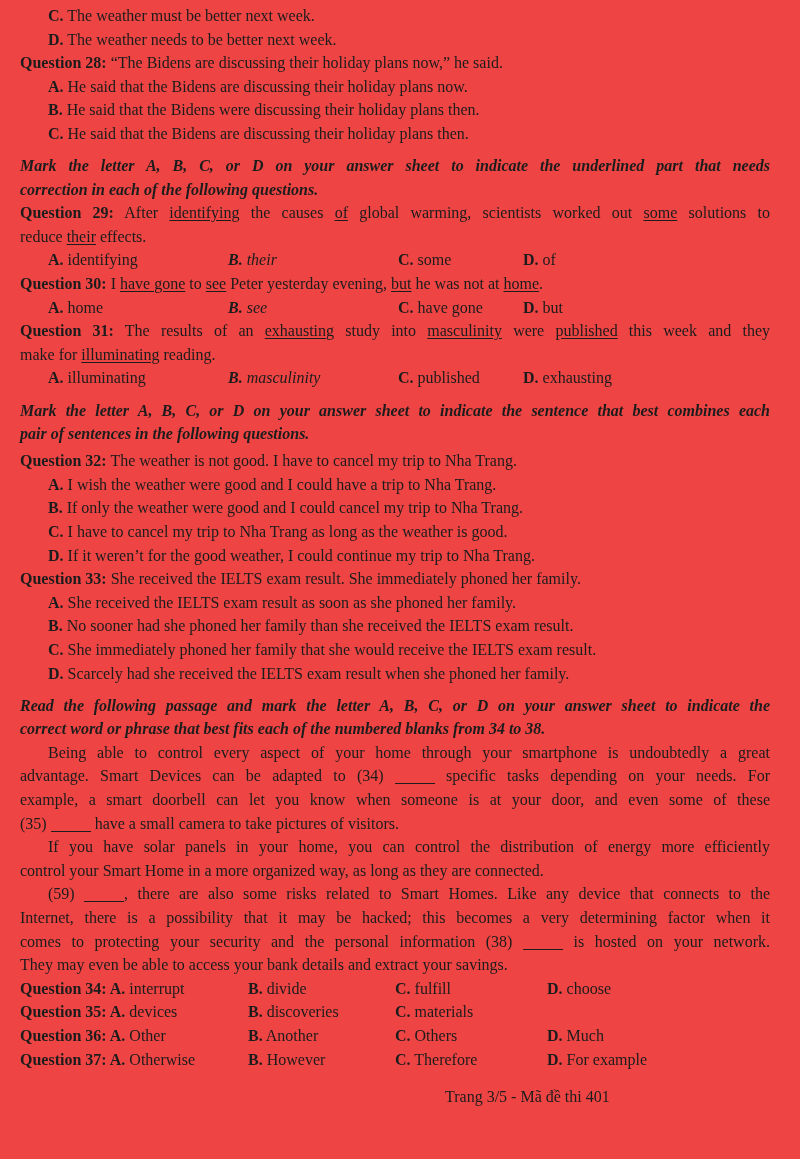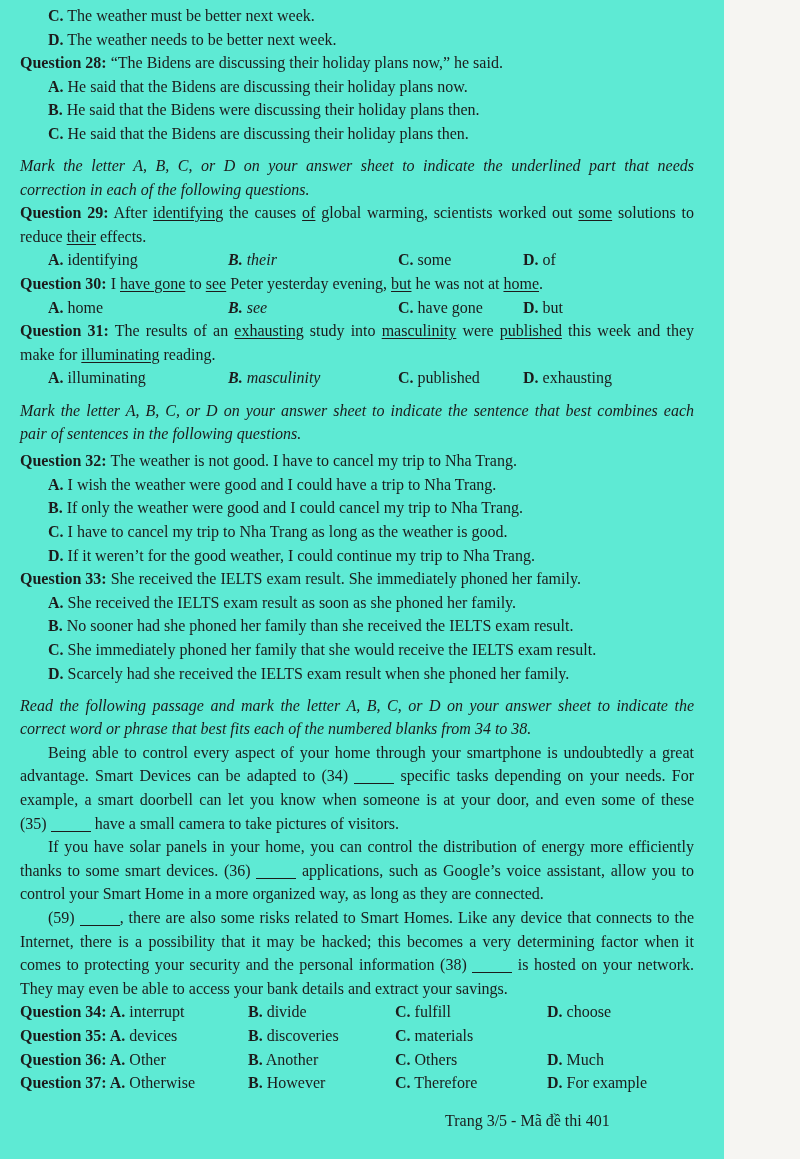--- a/index.html
+++ b/index.html
@@ -1,33 +1,33 @@
 <!DOCTYPE html>
 <html><head>
 <meta charset="utf-8">
 <style>
   html, body { margin: 0; padding: 0; background: #f6f5f2; }
   .page {
     position: relative;
-    width: 724px;
+    width: 800px;
     height: 1159px;
     box-sizing: border-box;
     padding: 4px 30px 9px 20px;
-    background: #5eead4;
+    background: #ef4444;
     color: #1c1c1c;
     font-family: "Liberation Serif", "DejaVu Serif", serif;
     font-size: 16px;
     line-height: 23.6px;
     overflow: hidden;
   }
   .ln { white-space: normal; }
   .opt { padding-left: 28px; }          
   .ind { text-indent: 28px; }           
   .j { text-align: justify; text-align-last: justify; }
-  .hdr { font-weight: 400; font-style: italic; }
+  .hdr { font-weight: 700; font-style: italic; }
   .gap { margin-top: 8.5px; }
   .gap-sm { margin-top: 3.5px; }
   .b { font-weight: 700; }
   .u { text-decoration: underline; text-underline-offset: 2px; }
   .blank {
     display: inline-block;
     width: 40px;
     height: 14px;
     margin-bottom: -3px;
     border-bottom: 1.4px solid #1c1c1c;
@@ -99,21 +99,20 @@
 
   <div class="ln hdr j gap">Read the following passage and mark the letter A, B, C, or D on your answer sheet to indicate the</div>
   <div class="ln hdr">correct word or phrase that best fits each of the numbered blanks from 34 to 38.</div>
 
   <div class="ln ind j"><span>Being able to control every aspect of your home through your smartphone is undoubtedly a great</span></div>
   <div class="ln j"><span>advantage. Smart Devices can be adapted to (34) </span><span class="blank"></span><span> specific tasks depending on your needs. For</span></div>
   <div class="ln j"><span>example, a smart doorbell can let you know when someone is at your door, and even some of these</span></div>
   <div class="ln"><span>(35) </span><span class="blank"></span><span> have a small camera to take pictures of visitors.</span></div>
 
   <div class="ln ind j"><span>If you have solar panels in your home, you can control the distribution of energy more efficiently</span></div>
-  <div class="ln j"><span>thanks to some smart devices. (36) </span><span class="blank"></span><span> applications, such as Google’s voice assistant, allow you to</span></div>
   <div class="ln"><span>control your Smart Home in a more organized way, as long as they are connected.</span></div>
 
   <div class="ln ind j"><span>(59) </span><span class="blank"></span><span>, there are also some risks related to Smart Homes. Like any device that connects to the</span></div>
   <div class="ln j"><span>Internet, there is a possibility that it may be hacked; this becomes a very determining factor when it</span></div>
   <div class="ln j"><span>comes to protecting your security and the personal information (38) </span><span class="blank"></span><span> is hosted on your network.</span></div>
   <div class="ln"><span>They may even be able to access your bank details and extract your savings.</span></div>
 
   <div class="ln qrow">
     <span class="qc1"><span class="b">Question 34: A.</span><span> interrupt</span></span>
     <span class="qc2"><span class="b">B.</span><span> divide</span></span>

